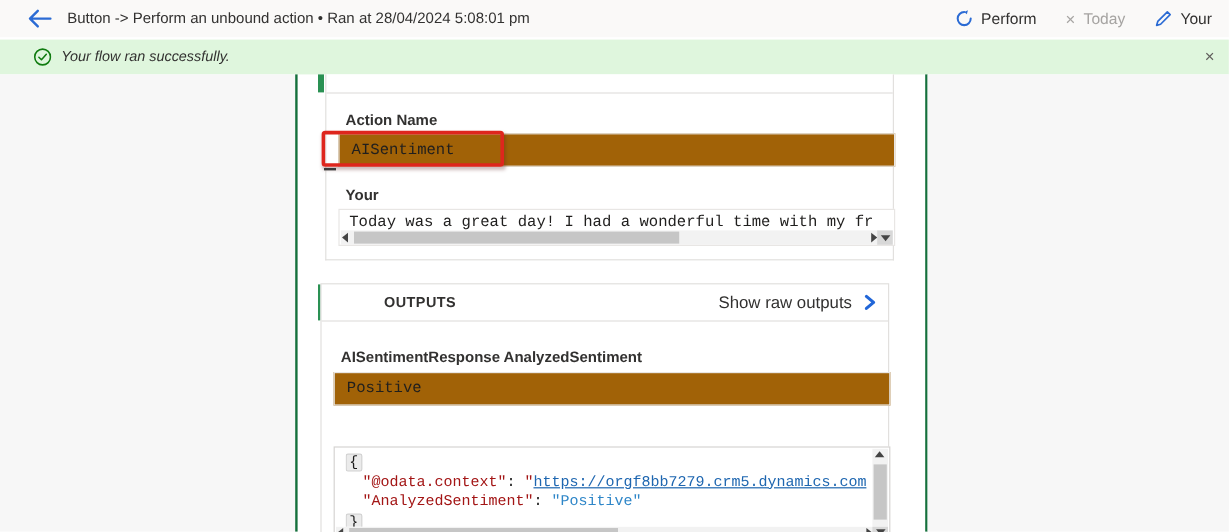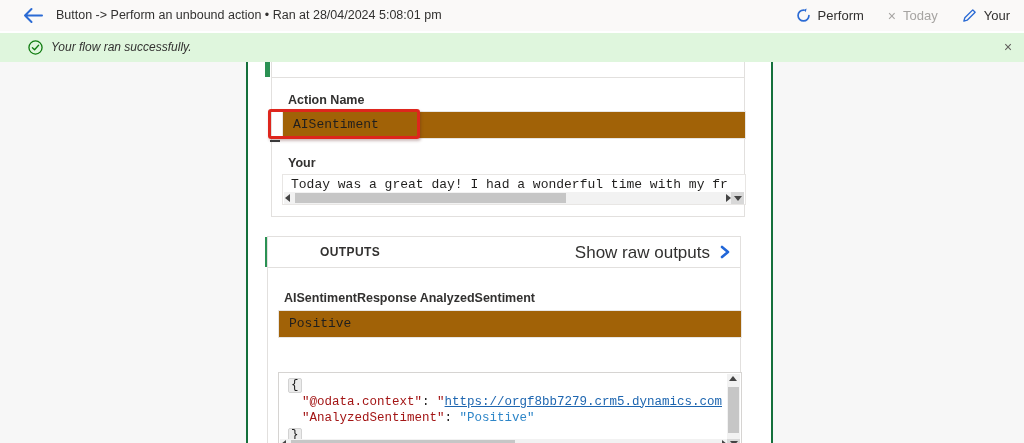--- a/index.html
+++ b/index.html
@@ -66,21 +66,21 @@
 
   #textbox-hscroll { left:1px; top:17px; width:448px; height:12px; }
   #textbox-hscroll .sb-thumb { left:11px; top:1px; width:271px; height:10px; }
   #tb-arrow-left  { left:1px; top:2px; }
   #tb-arrow-right { right:1px; top:2px; }
   #textbox-corner { right:1px; top:17px; width:13px; height:12px; background:#d8d8d8; }
 
   
   #outputs-header { left:0; top:0; width:472px; height:31px; border-bottom:1px solid #e2e0de; }
   #outputs-title { left:16px; top:0; height:31px; line-height:31px; font-size:12px; font-weight:700; letter-spacing:.4px;margin-left:36px; }
-  #show-raw { right:30px; top:0; height:31px; line-height:31px; font-size:17px; color:#323130; cursor:pointer; }
+  #show-raw { right:30px; top:0; height:31px; line-height:31px; font-size:14px; color:#323130; cursor:pointer; }
   #show-raw-chevron { right:8px; top:8px; cursor:pointer; }
   #label-sentiment { left:16px; top:54px; }
   #input-sentiment { left:10px; top:73px; width:464px; height:28px; }
   #label-response { left:16px; top:116px; }
 
   
   #codeblock { left:10px; top:135px; width:464px; height:76px; background:#fff; border:1px solid #d6d4d2; }
   #code-lines { left:9px; top:4px; width:434px; height:62px; overflow:hidden;
     font-family:"Liberation Mono", monospace; font-size:12.5px; line-height:16.5px; color:#1b1b1b; }
   .code-line { white-space:nowrap; overflow:hidden; }

